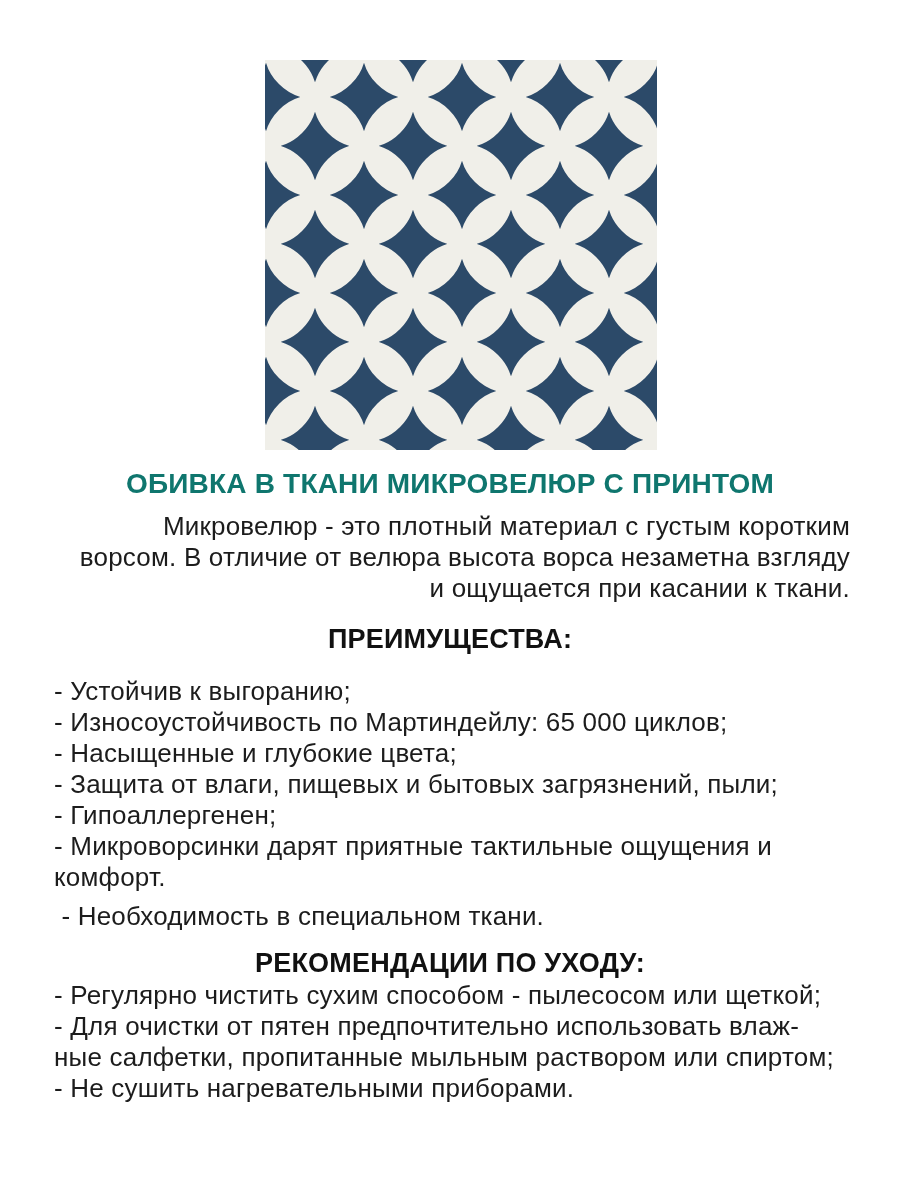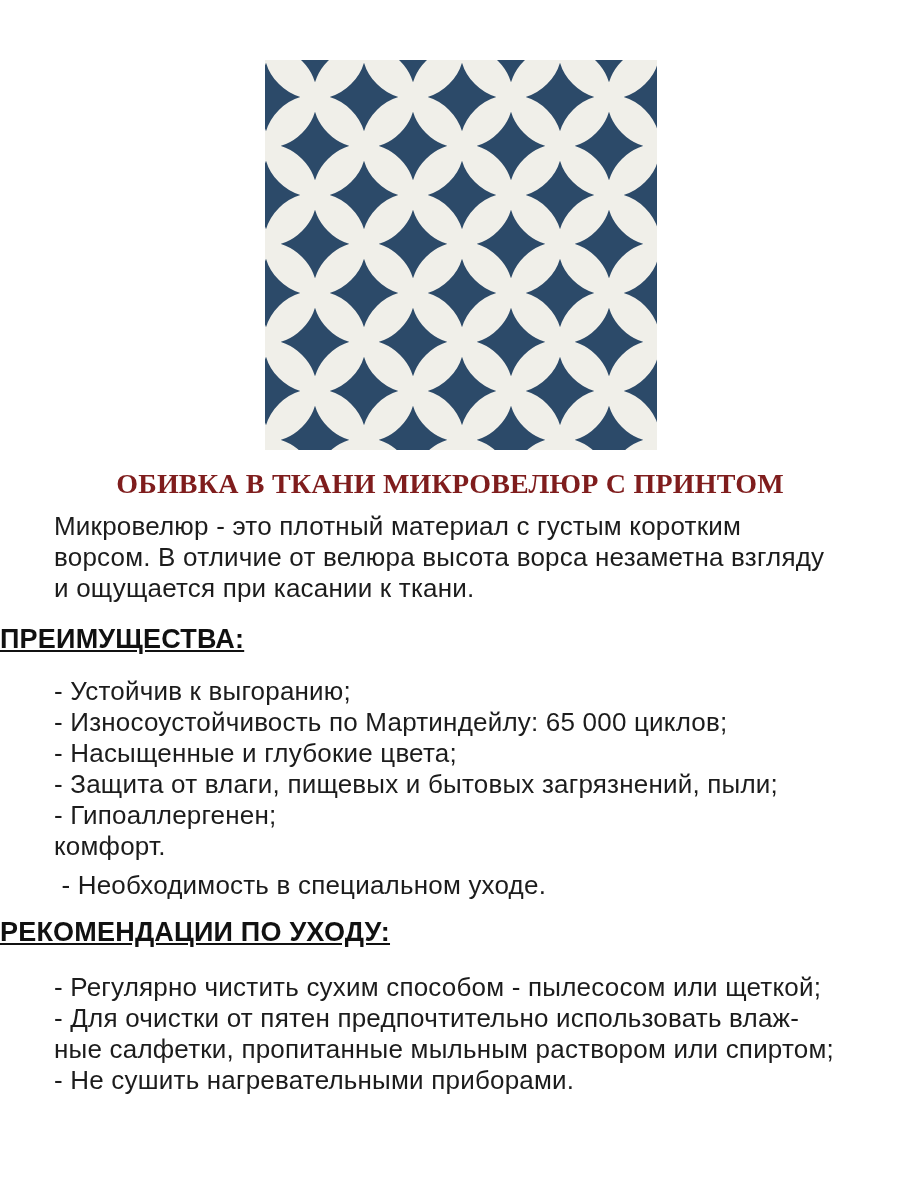--- a/index.html
+++ b/index.html
@@ -15,46 +15,45 @@
     margin:60px 0 0 265px;
     width:392px;height:390px;
     line-height:0;
   }
   .title{
     margin:18px 0 0 0;
     text-align:center;
     font-size:28px;
     font-weight:700;
     line-height:32px;
-    color:#7f1d1d;
+    color:#0f766e;
     letter-spacing:0.2px;
-    font-family:Liberation Serif, serif;
   }
   .section-heading{
+    text-align:center;
     font-size:27px;
     font-weight:700;
     line-height:31px;
     color:#111111;
     letter-spacing:0.2px;
-    text-decoration:underline;
   }
   .heading-advantages{margin:20px 0 0 0;}
   .heading-disadvantages{margin:0 0 0 0;}
   .heading-care{margin:16px 0 0 0;}
   .textblock{
     margin-left:54px;
     margin-right:50px;
     font-size:26px;
     line-height:31px;
     letter-spacing:0.2px;
   }
-  .intro{margin-top:11px;}
+  .intro{margin-top:11px;text-align:right;}
   .list-advantages{margin-top:21px;}
   .list-disadvantages{margin-top:8px;}
-  .list-care{margin-top:24px;}
+  .list-care{margin-top:1px;}
   .line{white-space:pre;}
 </style>
 </head>
 <body>
 
 <div class="page">
 
   <div class="pattern-wrap">
     <svg width="392" height="390" viewBox="0 0 392 390" xmlns="http://www.w3.org/2000/svg">
       <defs>
@@ -82,26 +81,27 @@
   </div>
 
   <h2 class="section-heading heading-advantages">ПРЕИМУЩЕСТВА:</h2>
 
   <div class="textblock list-advantages">
     <div class="line">- Устойчив к выгоранию;</div>
     <div class="line">- Износоустойчивость по Мартиндейлу: 65 000 циклов;</div>
     <div class="line">- Насыщенные и глубокие цвета;</div>
     <div class="line">- Защита от влаги, пищевых и бытовых загрязнений, пыли;</div>
     <div class="line">- Гипоаллергенен;</div>
+    <div class="line">- Микроворсинки дарят приятные тактильные ощущения и</div>
     <div class="line">комфорт.</div>
   </div>
 
 
   <div class="textblock list-disadvantages">
-    <div class="line"> - Необходимость в специальном уходе.</div>
+    <div class="line"> - Необходимость в специальном ткани.</div>
   </div>
 
   <h2 class="section-heading heading-care">РЕКОМЕНДАЦИИ ПО УХОДУ:</h2>
 
   <div class="textblock list-care">
     <div class="line">- Регулярно чистить сухим способом - пылесосом или щеткой;</div>
     <div class="line">- Для очистки от пятен предпочтительно использовать влаж-</div>
     <div class="line">ные салфетки, пропитанные мыльным раствором или спиртом;</div>
     <div class="line">- Не сушить нагревательными приборами.</div>
   </div>

